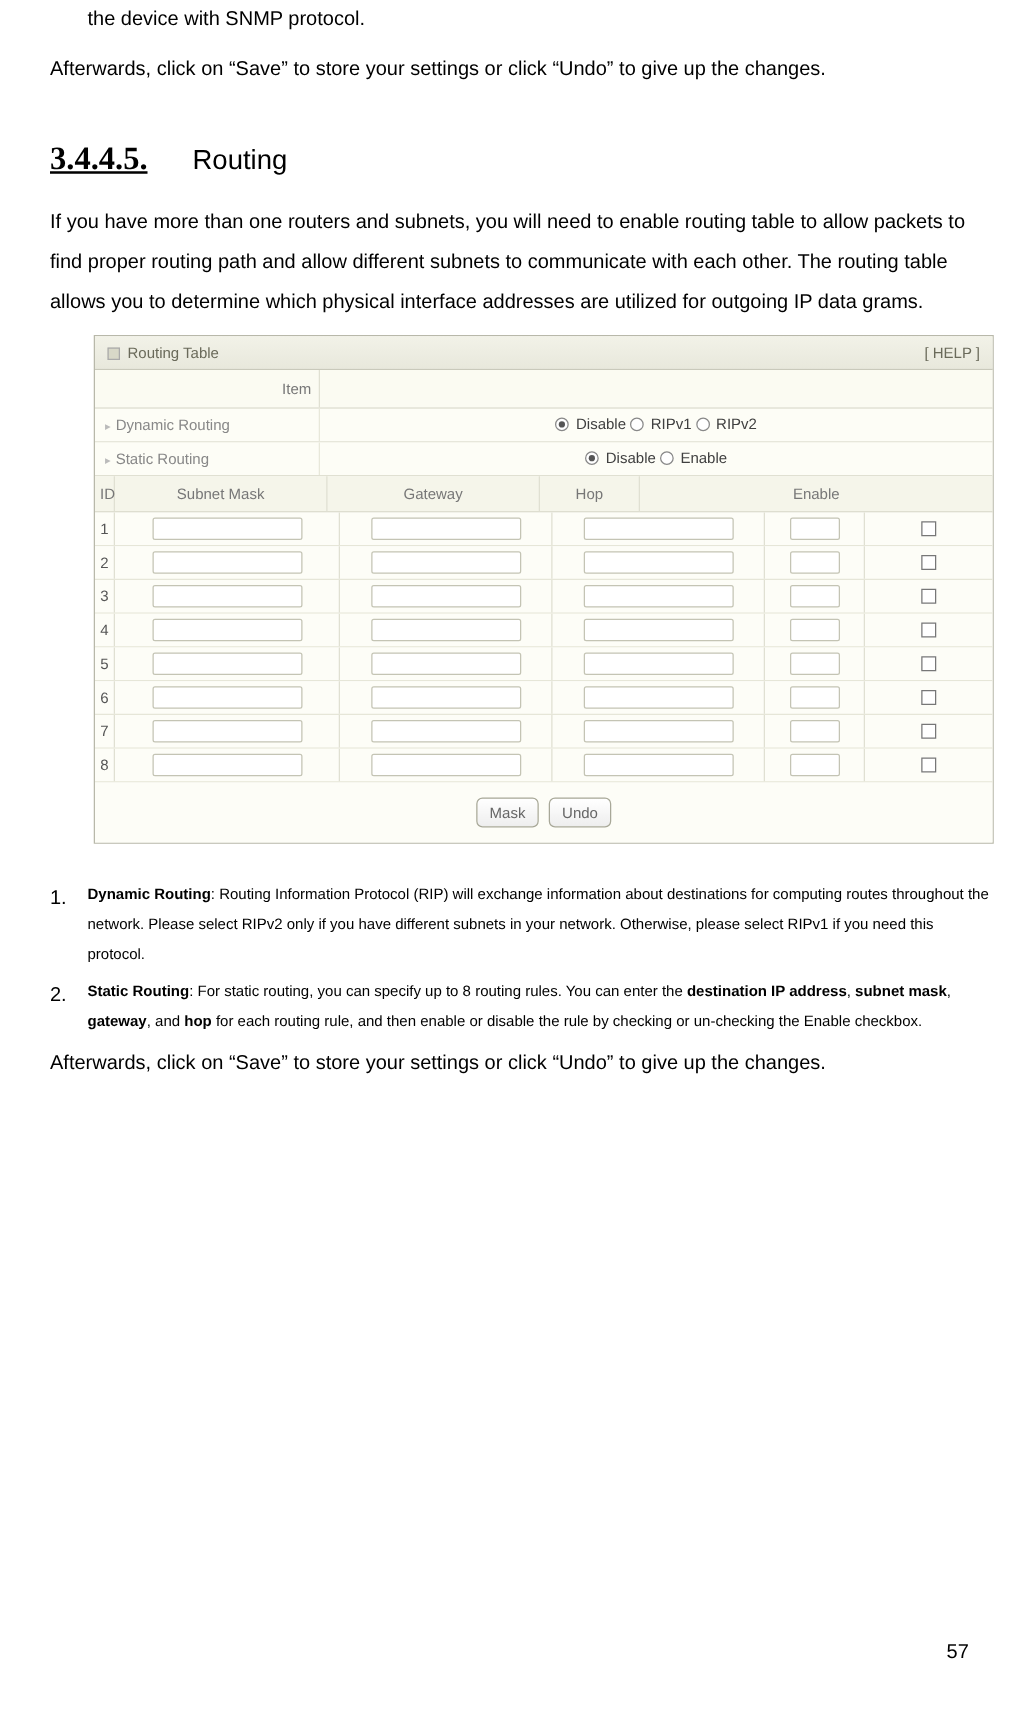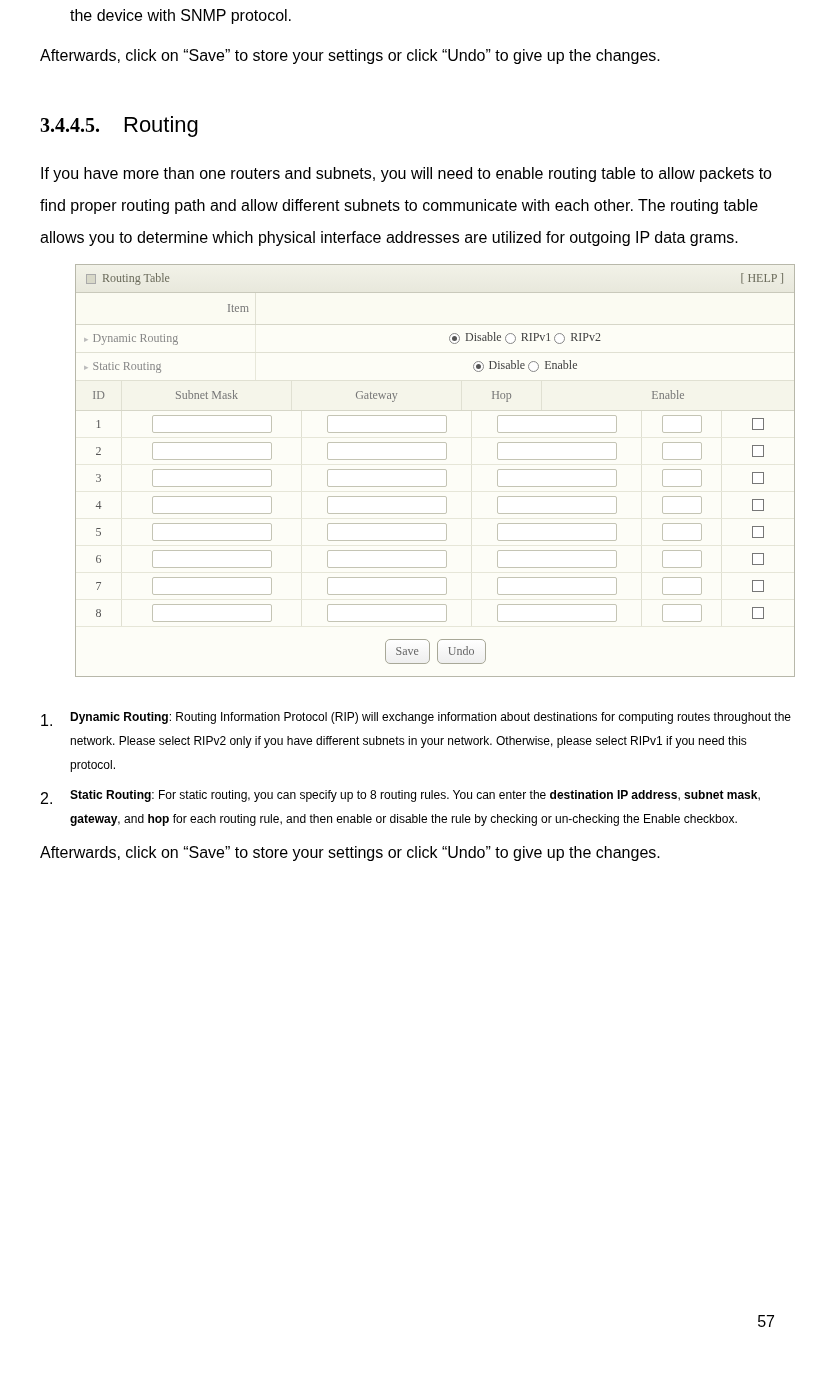--- a/index.html
+++ b/index.html
@@ -26,35 +26,36 @@
     text-justify: inter-word;
   }
   .indent { padding-left: 30px; }
   .heading {
     display: flex;
     align-items: baseline;
     margin: 40px 0 20px 0;
   }
   .heading-num {
     font-family: "Times New Roman", Times, serif;
-    font-size: 20px;
+    font-size: 26px;
     font-weight: bold;
-    margin-right: 23px;
+    margin-right: 36px;
+    text-decoration: underline;
   }
   .heading-title {
     font-family: Arial, sans-serif;
     font-size: 22px;
     font-weight: normal;
   }
   .screenshot {
     margin: 10px 0 28px 35px;
     width: 720px;
     border: 1px solid #b8b8aa;
     background: #fdfdf8;
-    font-family: Liberation Serif, serif;
+    font-family: Liberation Sans, sans-serif;
     font-size: 12px;
     color: #555;
   }
   .ss-title {
     background: linear-gradient(#f2f2e8,#e8e8dc);
     border-bottom: 1px solid #c9c9bb;
     padding: 6px 10px;
     display: flex;
     justify-content: space-between;
     color: #6a6a5a;
@@ -103,21 +104,21 @@
   .radio.checked::after {
     content:"";position:absolute;left:2px;top:2px;width:5px;height:5px;border-radius:50%;background:#555;
   }
   .ss-tablehead {
     display:flex;
     background:#f5f5ea;
     border-bottom:1px solid #d6d6c8;
     color:#777;
   }
   .ss-tablehead div { padding:7px 4px; text-align:center; }
-  .col-id { width: 46px; border-right:1px solid #e0e0d2;}
+  .col-id { width: 16px; border-right:1px solid #e0e0d2;}
   .col-dest { width: 180px; border-right:1px solid #e0e0d2;}
   .col-mask { width: 170px; border-right:1px solid #e0e0d2;}
   .col-gw { width: 170px; border-right:1px solid #e0e0d2;}
   .col-hop { width: 80px; border-right:1px solid #e0e0d2;}
   .col-en { flex:1; }
   .ss-datarow {
     display:flex;
     border-bottom:1px solid #e6e6d8;
     background:#fdfdf7;
   }
@@ -348,21 +349,21 @@
           </div>
           <div class="col-hop">
             <span class="fakeinput fi-hop"></span>
           </div>
           <div class="col-en">
             <span class="checkbox"></span>
           </div>
         </div>
       </div>
     <div class="ss-buttons">
-      <span class="ss-btn">Save</span>
+      <span class="ss-btn">Mask</span>
       <span class="ss-btn">Undo</span>
     </div>
   </div>
 
   <div class="ol">
     <div class="ol-item">
       <div class="ol-num">1.</div>
       <div class="ol-body">
         <span class="bold">Dynamic Routing</span><span>: Routing Information Protocol (RIP) will exchange information about destinations for computing routes throughout the network. Please select RIPv2 only if you have different subnets in your network. Otherwise, please select RIPv1 if you need this protocol.</span>
       </div>

